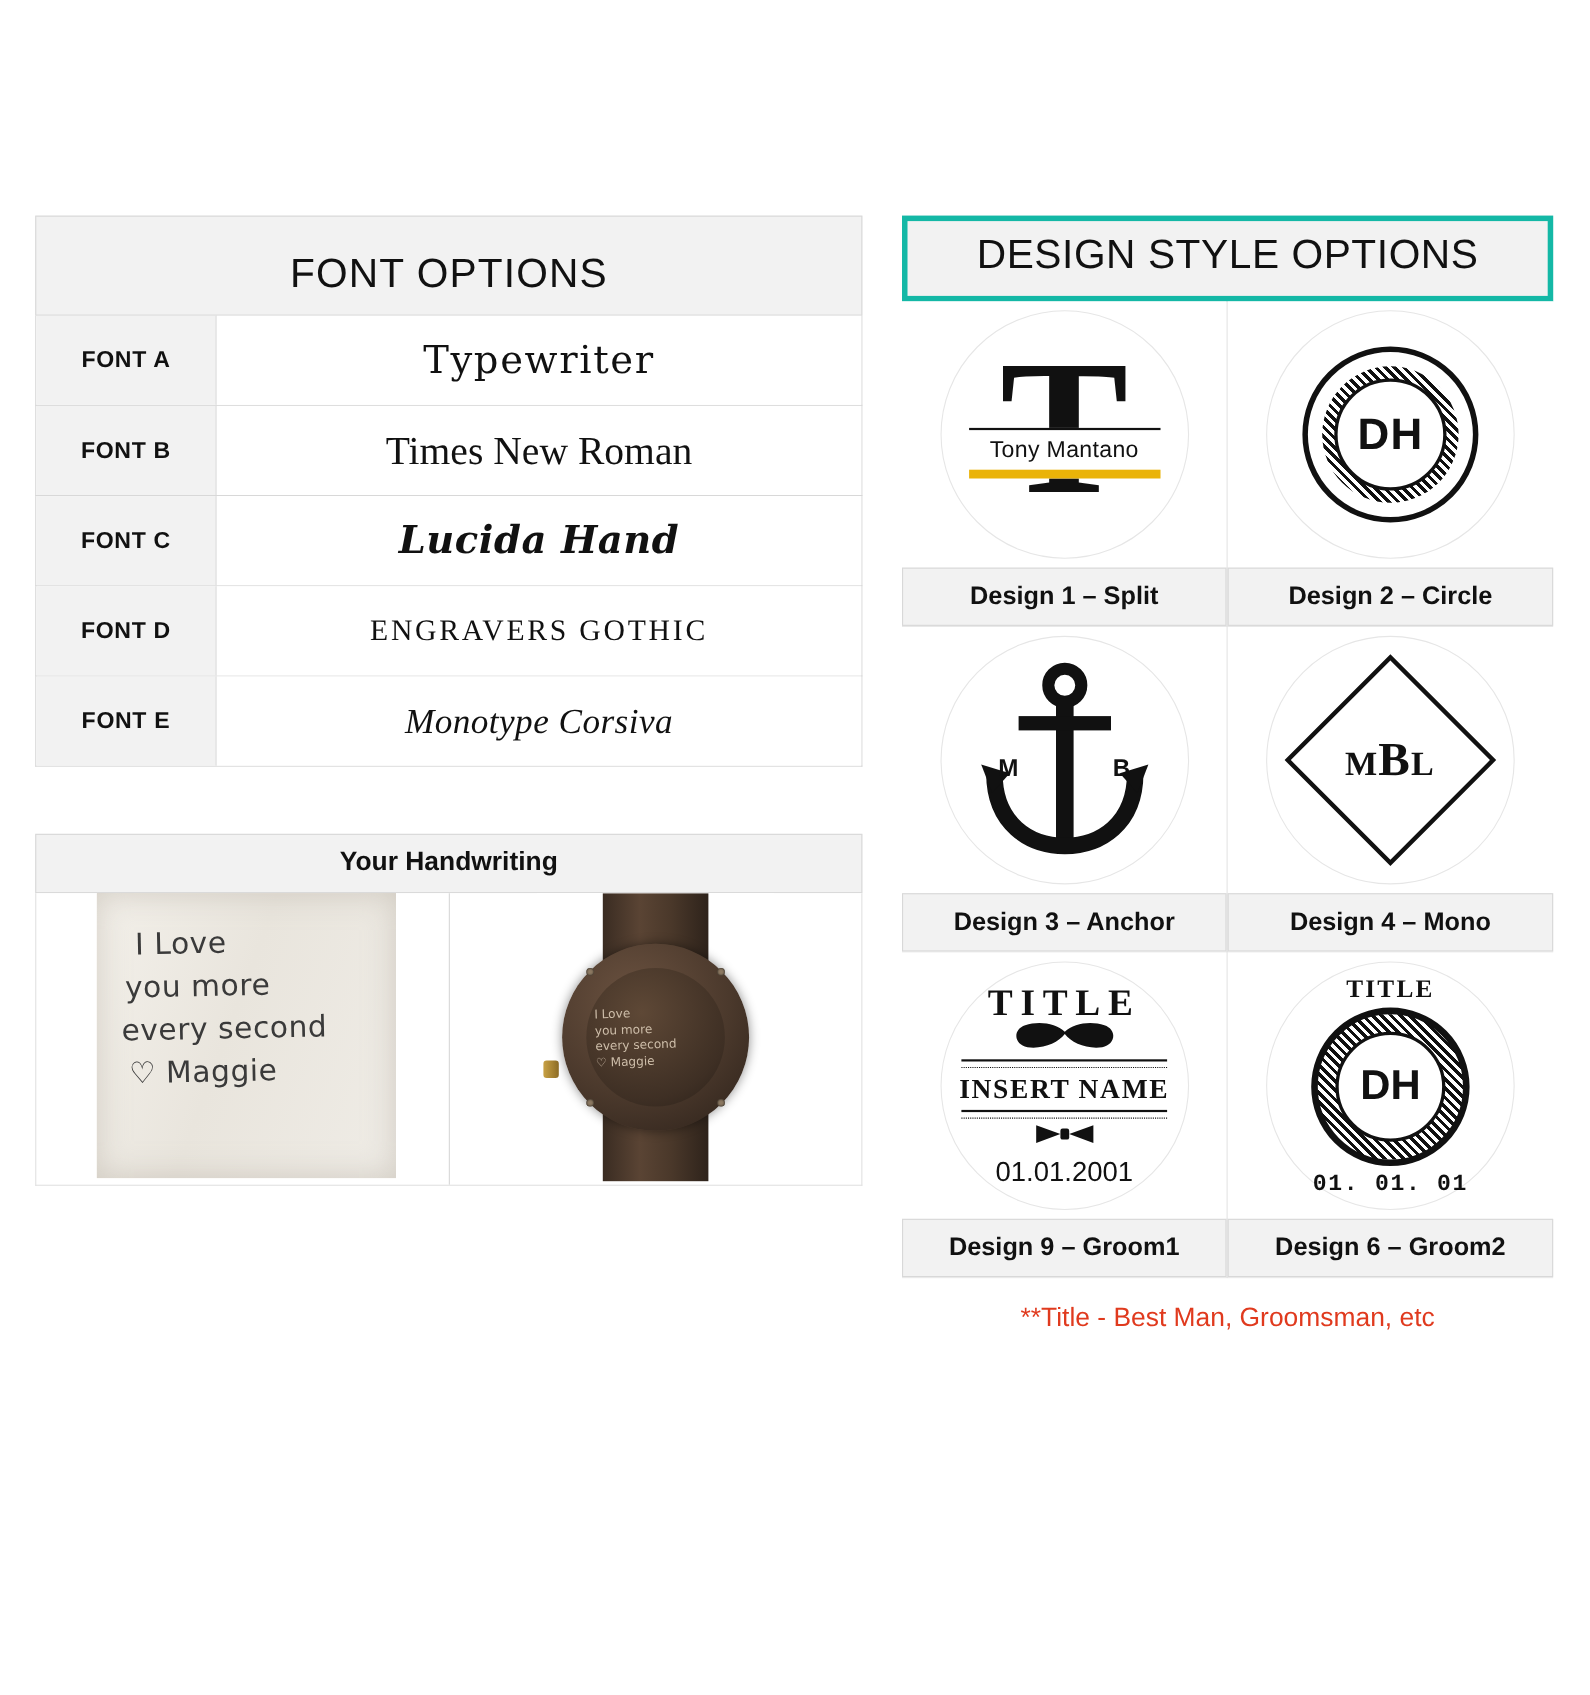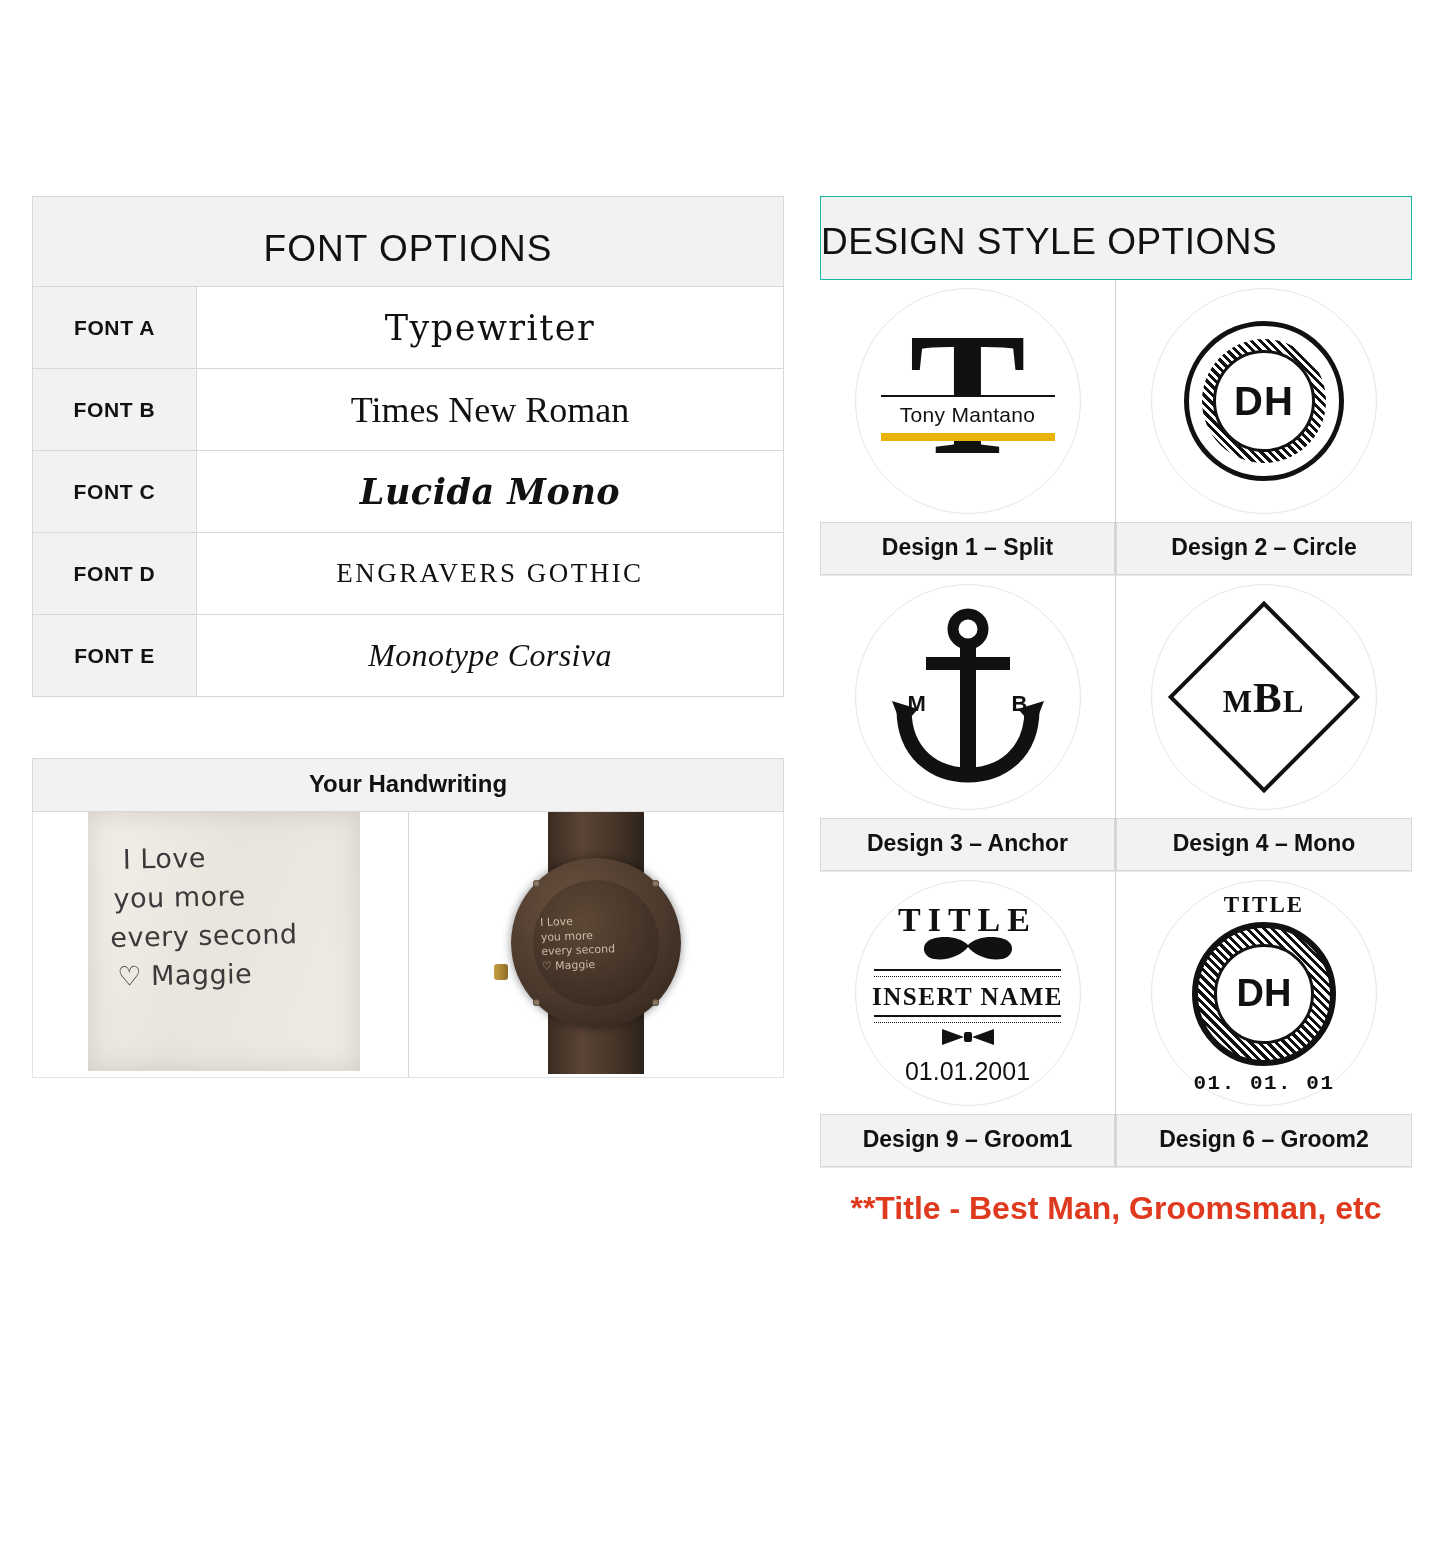--- a/index.html
+++ b/index.html
@@ -227,25 +227,25 @@
 
   
   #design-panel {
     position: absolute;
     left: 820px;
     top: 196px;
     width: 592px;
   }
   #design-header {
     background: #f2f2f2;
-    border: 1px solid #14b8a6;
-    text-align: left;
+    border: 5px solid #14b8a6;
+    text-align: center;
     font-size: 37px;
     letter-spacing: 0.5px;
-    padding: 24px 0 16px;
+    padding: 10px 0 16px;
     color: #111;
   }
   .design-grid {
     display: grid;
     grid-template-columns: 1fr 1fr;
   }
   .design-cell {
     position: relative;
     border-bottom: 1px solid #e8e8e8;
   }
@@ -273,22 +273,21 @@
     text-align: center;
     font-size: 23px;
     font-weight: bold;
     padding: 11px 0 13px;
     color: #111;
   }
   #design-footnote {
     margin-top: 22px;
     text-align: center;
     color: #e03a1e;
-    font-size: 32px;
-    font-weight: bold;
+    font-size: 24px;
   }
 
   
   .d1-wrap { position: relative; width: 190px; height: 160px; }
   .d1-letter {
     position: absolute;
     left: 0; right: 0; top: -14px;
     text-align: center;
     font-family: "Liberation Serif", serif;
     font-weight: bold;
@@ -457,21 +456,21 @@
   <div class="font-row">
     <div class="label-cell">FONT B</div>
     <div class="sample-cell">
       <span class="s-times">Times New Roman</span>
     </div>
   </div>
 
   <div class="font-row">
     <div class="label-cell">FONT C</div>
     <div class="sample-cell">
-      <span class="s-lucida">Lucida Mono</span>
+      <span class="s-lucida">Lucida Hand</span>
     </div>
   </div>
 
   <div class="font-row">
     <div class="label-cell">FONT D</div>
     <div class="sample-cell">
       <span class="s-engravers">Engravers Gothic</span>
     </div>
   </div>
 

